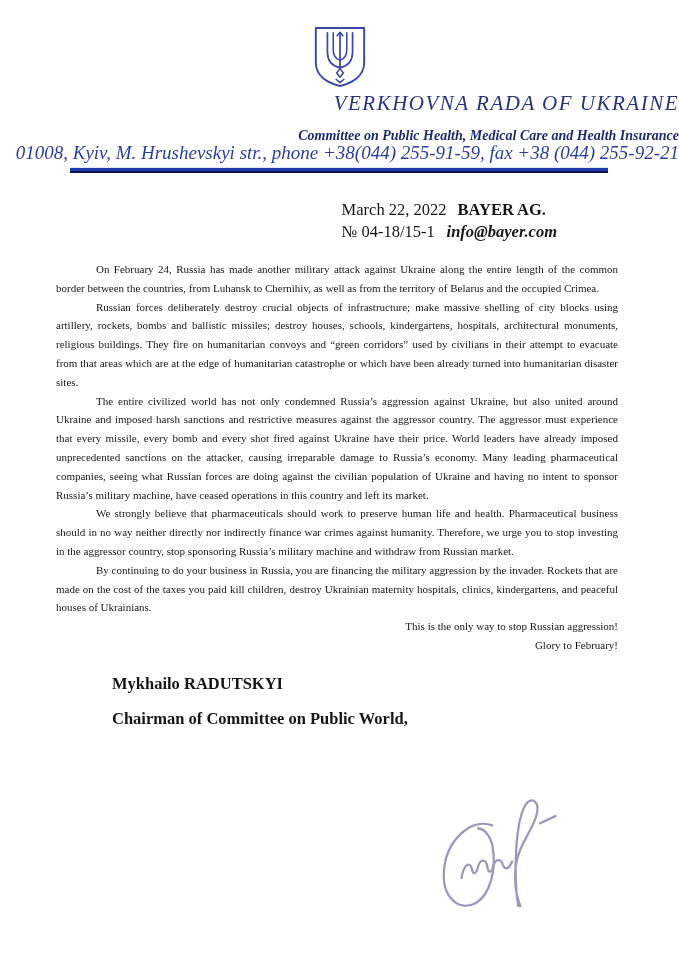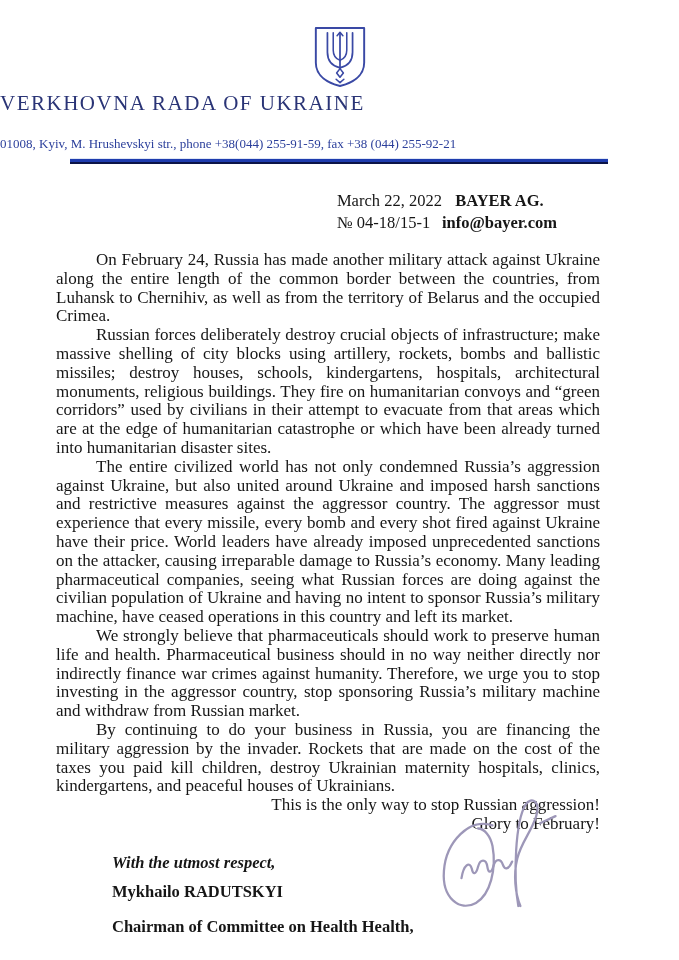--- a/index.html
+++ b/index.html
@@ -10,43 +10,43 @@
     color: #161616;
     overflow: hidden;
   }
   .page {
     position: relative;
     width: 679px;
     height: 960px;
     background: #ffffff;
   }
   
-  .letterhead { text-align: left; }
+  .letterhead { text-align: right; font-style: italic; }
   .emblem {
     display: block;
     margin: 26px auto 2px auto;
   }
   .lh-title {
     font-size: 21px;
     letter-spacing: 1.5px;
     color: #2a3476;
     font-weight: normal;
     line-height: 26px;
     margin-top: 2px;
   }
   .lh-committee {
     margin-top: 11px;
     font-size: 14px;
     font-weight: bold;
     color: #1c2b6e;
     line-height: 17px;
   }
   .lh-address {
-    margin-top: 20px;
-    font-size: 13px;
+    margin-top: 1px;
+    font-size: 19px;
     color: #2b3f9b;
     line-height: 16px;
   }
   .rule {
     margin: 6px 71px 0 70px;
     height: 6px;
     background: linear-gradient(
       to bottom,
       #dfe6f5 0%, #dfe6f5 18%,
       #1e3cae 18%, #1e3cae 68%,
@@ -57,25 +57,25 @@
   .meta-row {
     display: flex;
     justify-content: flex-end;
     margin: 26px 122px 0 78px;
     font-size: 16.5px;
     line-height: 22px;
   }
   .meta-left { text-align: left; }
   .meta-right { text-align: center; }
   .recipient-name { font-weight: bold; }
-  .recipient-email { font-weight: bold; }
+  .recipient-email { font-weight: bold; font-style: italic; }
   
   .body-text {
-    margin: 17px 79px 0 56px;
-    font-size: 17px;
+    margin: 17px 61px 0 56px;
+    font-size: 11px;
     line-height: 18.8px;
     text-align: justify;
   }
   .body-text p { text-indent: 40px; }
   .closing p { text-indent: 40px; text-align: right; }
   
   .sig-block {
     margin: 18px 0 0 112px;
     font-size: 16.5px;
     line-height: 21px;
@@ -105,20 +105,21 @@
         <path d="M27 10 L30 6.5 L33 10" stroke-width="1.6"></path>
         <path d="M17 7 V27 C17 36 22 41 29.5 43" stroke-width="1.8"></path>
         <path d="M43 7 V27 C43 36 38 41 30.5 43" stroke-width="1.8"></path>
         <path d="M23 7 V25 C23 31 26 34 30 35.5" stroke-width="1.6"></path>
         <path d="M37 7 V25 C37 31 34 34 30 35.5" stroke-width="1.6"></path>
         <path d="M30 44 L26.5 48.5 L30 53 L33.5 48.5 Z" stroke-width="1.6"></path>
         <path d="M26 55 L30 58.5 L34 55" stroke-width="1.6"></path>
       </g>
     </svg>
     <div class="lh-title">VERKHOVNA RADA OF UKRAINE</div>
+    <div class="lh-committee">Committee on Public Health, Medical Care and Health Insurance</div>
     <div class="lh-address">01008, Kyiv, M. Hrushevskyi str., phone +38(044) 255-91-59, fax +38 (044) 255-92-21</div>
     <div class="rule"></div>
   </div>
 
   <div class="meta-row">
     <div class="meta-left">
       <div>March 22, 2022</div>
       <div>№ 04-18/15-1</div>
     </div>
     <div class="meta-right">
@@ -133,24 +134,23 @@
     <p>The entire civilized world has not only condemned Russia’s aggression against Ukraine, but also united around Ukraine and imposed harsh sanctions and restrictive measures against the aggressor country. The aggressor must experience that every missile, every bomb and every shot fired against Ukraine have their price. World leaders have already imposed unprecedented sanctions on the attacker, causing irreparable damage to Russia’s economy. Many leading pharmaceutical companies, seeing what Russian forces are doing against the civilian population of Ukraine and having no intent to sponsor Russia’s military machine, have ceased operations in this country and left its market.</p>
     <p>We strongly believe that pharmaceuticals should work to preserve human life and health. Pharmaceutical business should in no way neither directly nor indirectly finance war crimes against humanity. Therefore, we urge you to stop investing in the aggressor country, stop sponsoring Russia’s military machine and withdraw from Russian market.</p>
     <p>By continuing to do your business in Russia, you are financing the military aggression by the invader. Rockets that are made on the cost of the taxes you paid kill children, destroy Ukrainian maternity hospitals, clinics, kindergartens, and peaceful houses of Ukrainians.</p>
     <div class="closing">
       <p>This is the only way to stop Russian aggression!</p>
       <p>Glory to February!</p>
     </div>
   </div>
 
   <div class="sig-block">
-    <div class="valediction">With the utmost respect,</div>
     <div class="signer-name">Mykhailo RADUTSKYI</div>
     <div class="signer-title">
-      <div>Chairman of Committee on Health Health,</div>
+      <div>Chairman of Committee on Public World,</div>
     </div>
   </div>
 
   <svg class="signature-ink" viewBox="0 0 150 150" aria-hidden="true">
     <g fill="none" stroke="#9d97b8" stroke-width="2.2" stroke-linecap="round" stroke-linejoin="round">
       <path d="M60 42 C 38 34 15 58 13 86 C 11 112 28 126 44 117 C 58 109 64 84 60 62 C 58 52 52 45 46 45"></path>
       <path d="M30 93 C 32 80 38 76 40 84 C 41 90 44 90 46 82 C 48 74 54 74 55 82 C 56 89 59 88 61 81 C 63 74 68 74 70 80 C 72 86 76 84 79 77"></path>
       <path d="M85 120 C 80 92 82 38 92 22 C 98 13 107 19 102 34 C 97 49 88 58 84 74 C 80 90 82 108 87 120"></path>
       <path d="M106 40 L 121 33"></path>
     </g>

